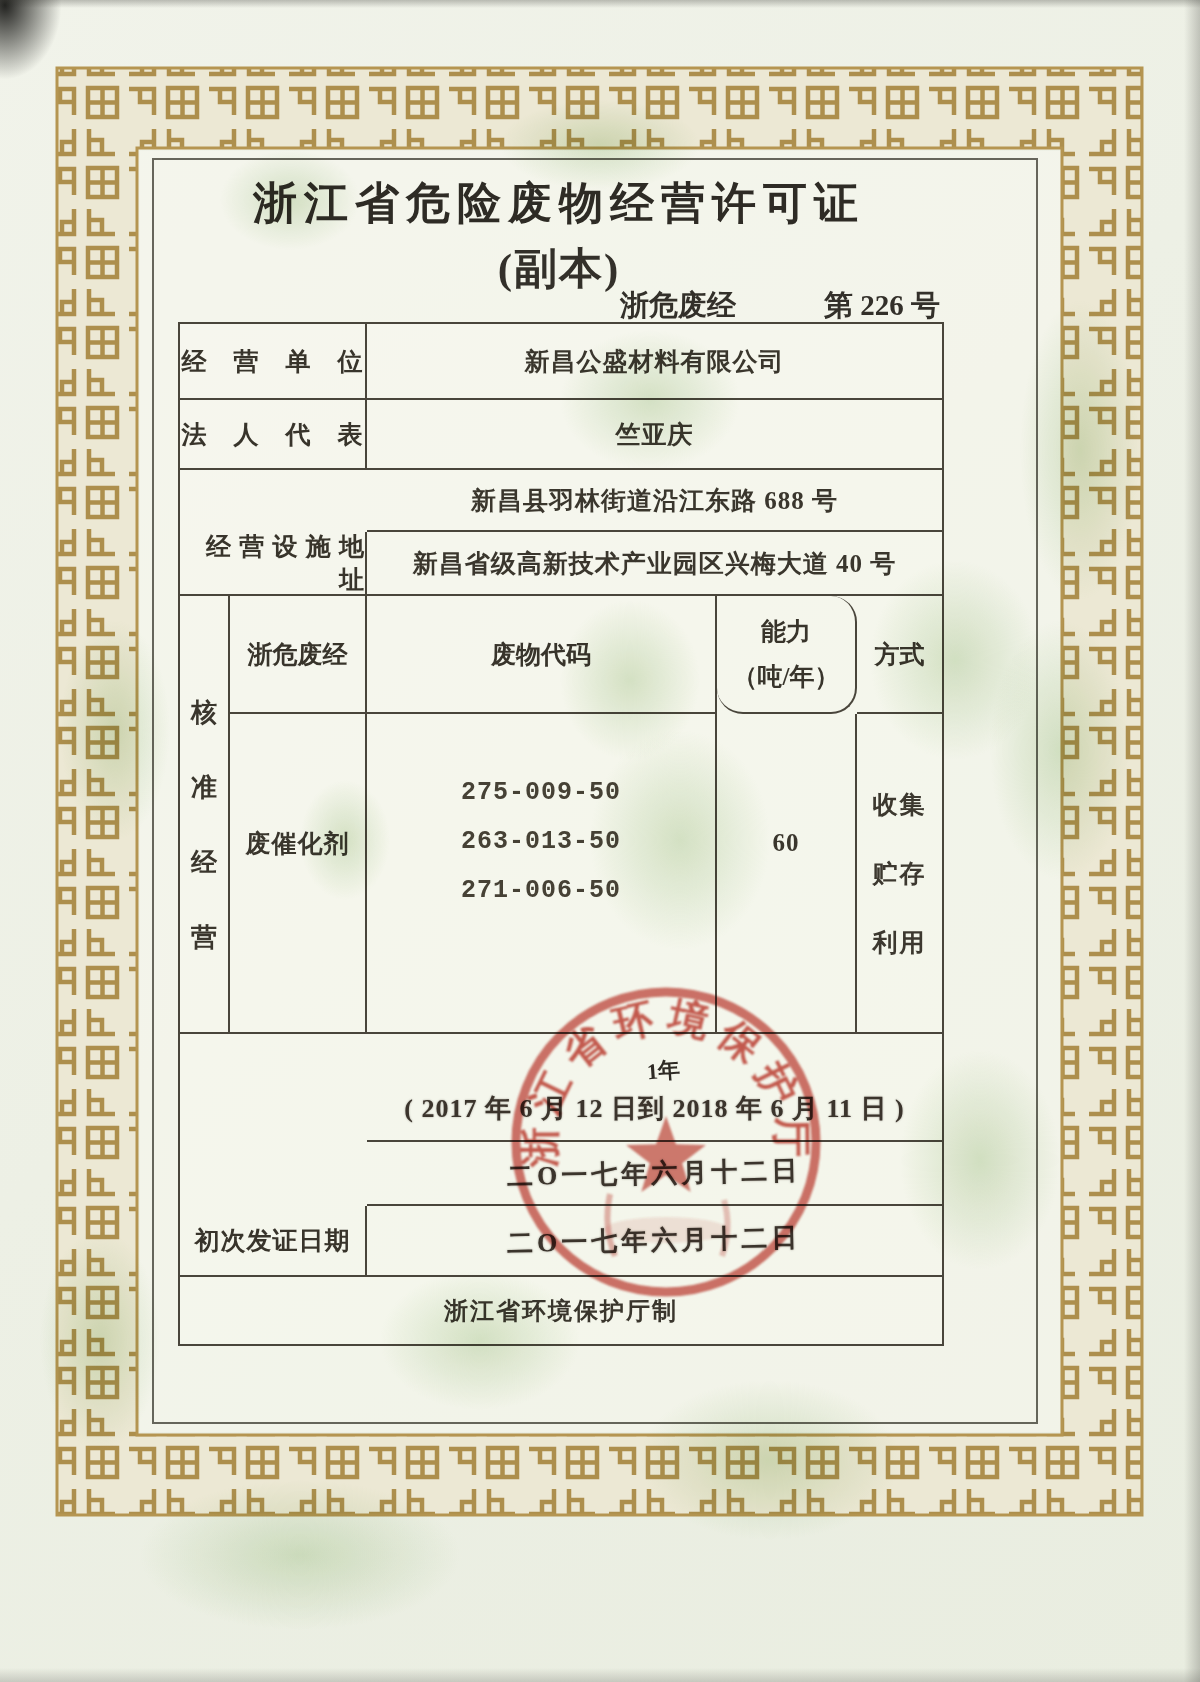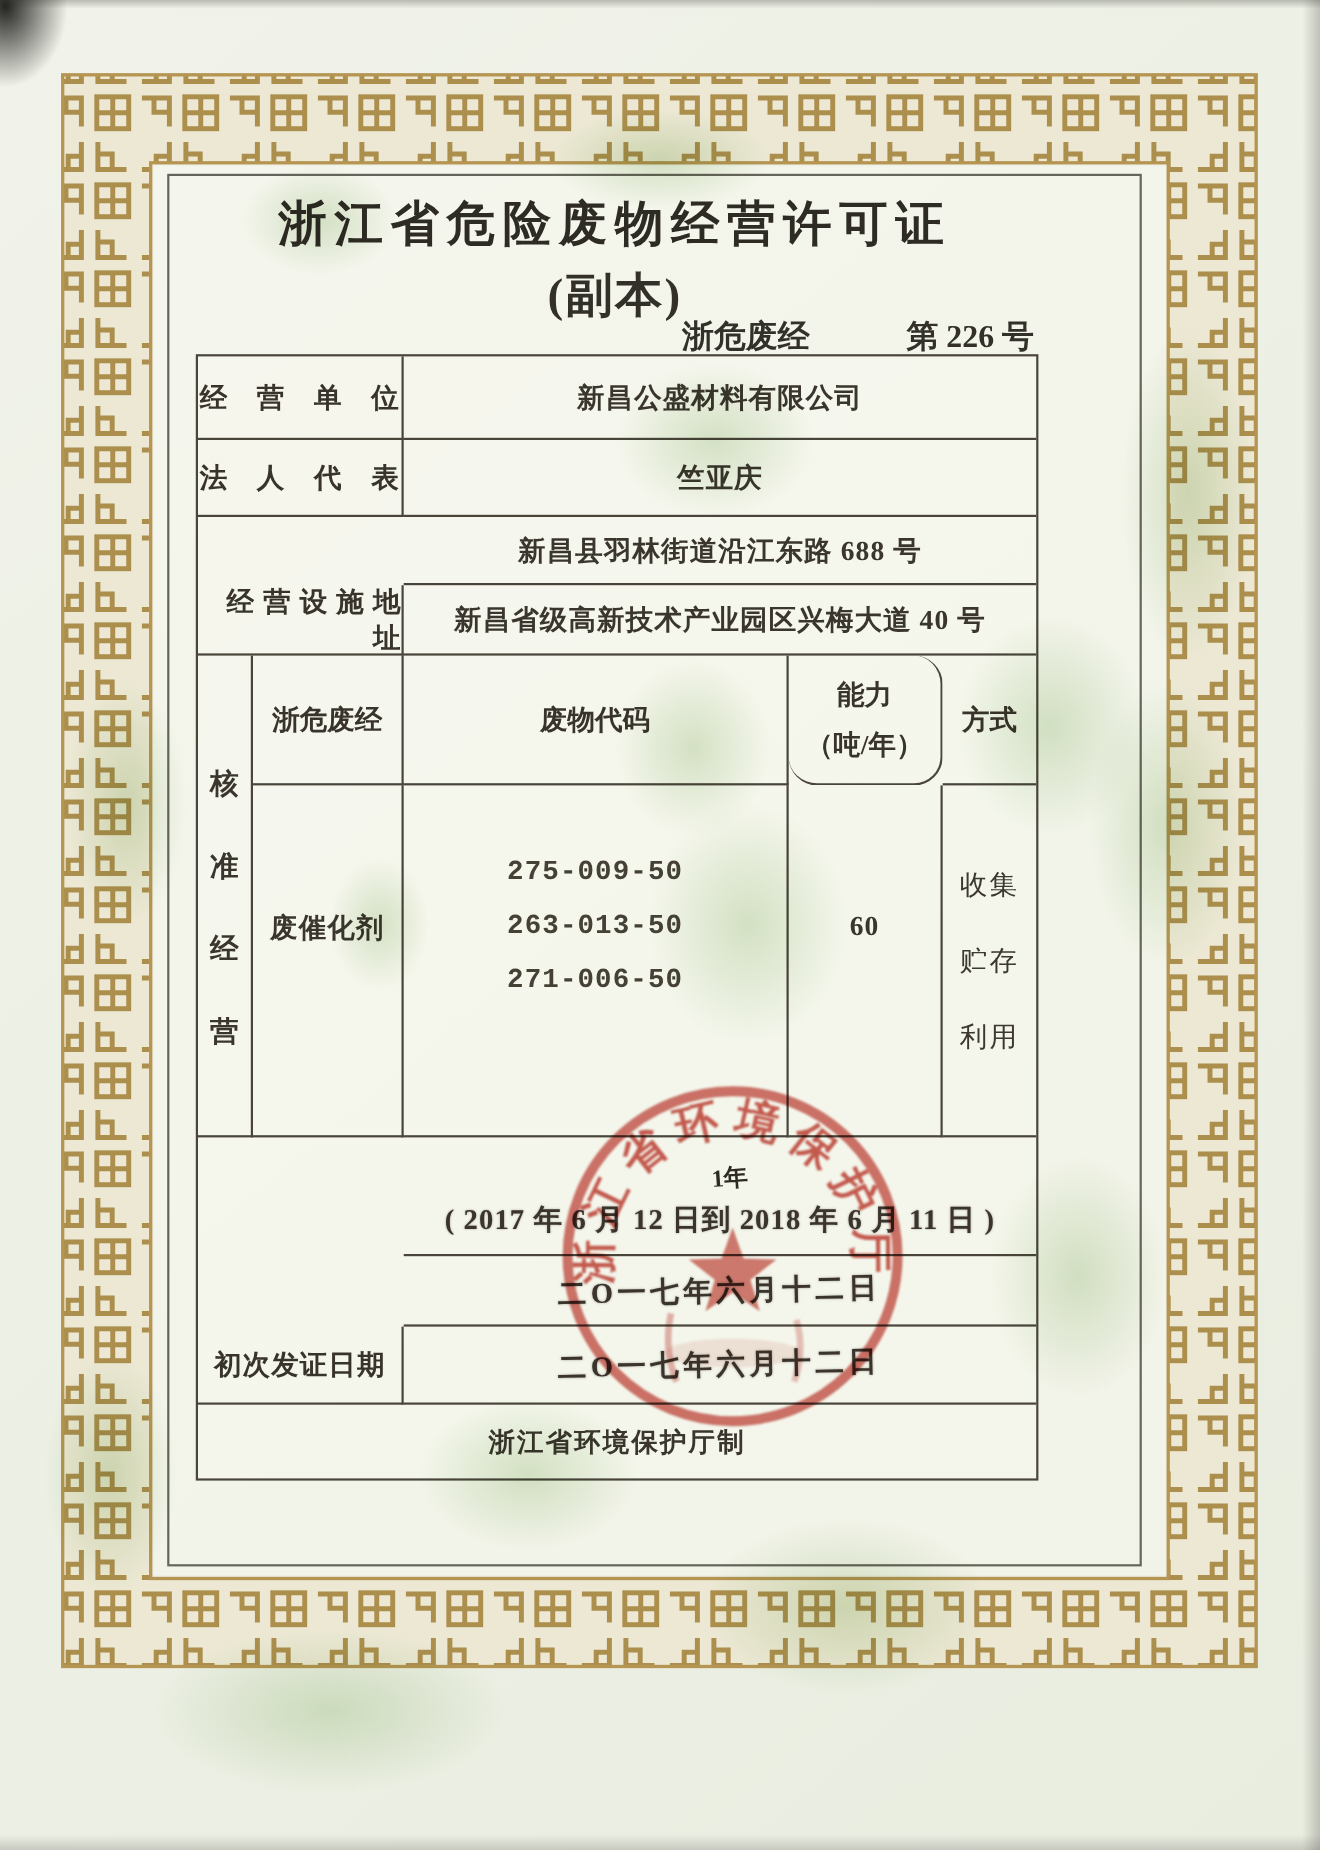--- a/index.html
+++ b/index.html
@@ -47,21 +47,21 @@
   .colall{grid-column:1/6}
   .c-side{grid-column:1;grid-row:5/7;flex-direction:column;gap:40px;padding-top:22px;
     font-weight:700;font-size:26px;color:#3a362d;}
   .lab{font-weight:700;letter-spacing:1px;color:#38342b;}
   .val{font-weight:700;color:#3a362d;letter-spacing:1px;}
   .hdr{font-weight:700;color:#38342b;}
   .cap-h{flex-direction:column;gap:12px;border-radius:26px;}
   .codes{flex-direction:column;gap:20px;padding-bottom:64px;
     font-family:"Liberation Mono","DejaVu Sans Mono",monospace;
     font-weight:700;font-size:25px;letter-spacing:1px;color:#464135;}
-  .methods{flex-direction:column;gap:36px;letter-spacing:2px;font-weight:400;}
+  .methods{flex-direction:column;gap:36px;letter-spacing:2px;font-weight:700;}
   .lift{padding-bottom:60px;}
   .valid-cell{flex-direction:column;justify-content:flex-end;padding-bottom:14px;position:relative;}
   .valid-note{position:absolute;top:22px;left:50%;margin-left:-8px;font-size:22px;font-weight:700;
     color:#2e2a24;transform:rotate(-4deg);}
   .valid-date{font-size:26px;font-weight:700;color:#3b342c;letter-spacing:1px;
     text-shadow:0 0 2px rgba(55,45,35,.45);}
   .date-ink{font-size:26px;font-weight:700;color:#3b342c;letter-spacing:4px;
     transform:rotate(-1.2deg);text-shadow:0 0 2px rgba(55,45,35,.5);}
   .footer-cell{font-size:24px;font-weight:700;letter-spacing:2px;color:#3a362d;}
 

